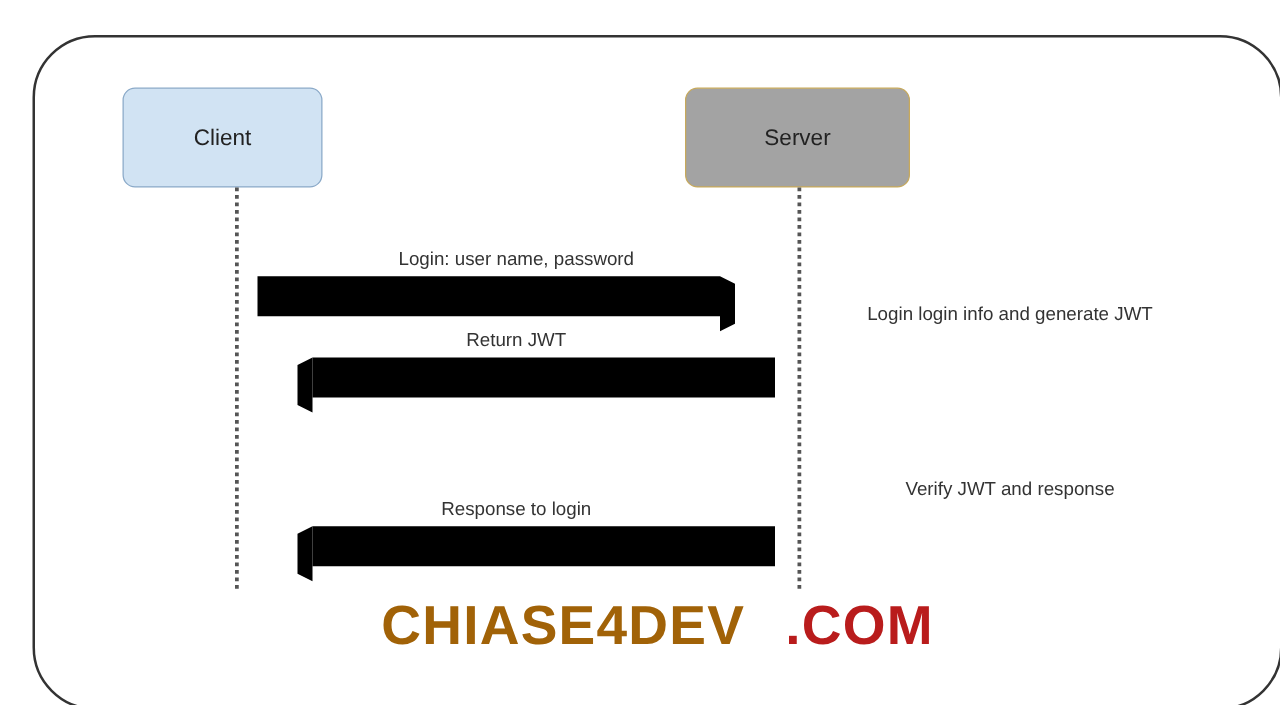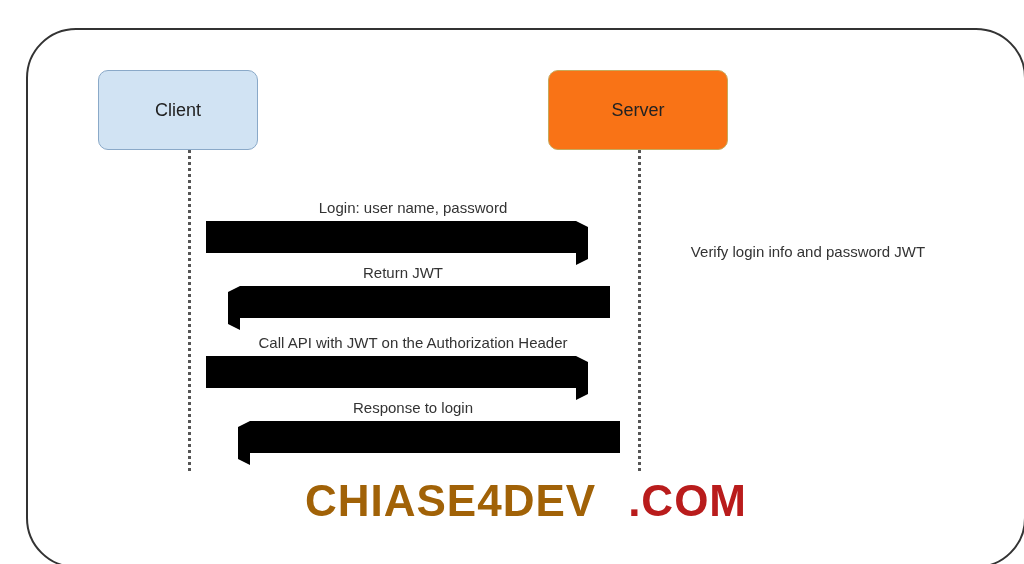--- a/index.html
+++ b/index.html
@@ -36,21 +36,21 @@
     width: 160px;
     height: 80px;
     background: #d1e3f3;
     border-color: #8aa9c8;
   }
   .server-box {
     left: 520px;
     top: 40px;
     width: 180px;
     height: 80px;
-    background: #f97316;
+    background: #a3a3a3;
     border-color: #c7a95b;
   }
   .lifeline {
     position: absolute;
     top: 120px;
     bottom: 95px;
     width: 0;
     border-left: 3px dotted #555;
   }
   .client-line { left: 160px; }
@@ -123,34 +123,30 @@
 
   <div class="lifeline client-line"></div>
   <div class="lifeline server-line"></div>
 
   <div class="arrow" style="left:162px; width:446px; top:175px;">
     <div class="arrow-label">Login: user name, password</div>
     <div class="arrow-line"></div>
     <div class="arrow-head-right"></div>
   </div>
 
-  <div class="note" style="left:640px; top:195px; width:280px;">Verify login info and password JWT</div>
+  <div class="note" style="left:640px; top:195px; width:280px;">Login login info and generate JWT</div>
 
-  <div class="arrow" style="left:152px; width:446px; top:240px;text-decoration:underline;">
+  <div class="arrow" style="left:162px; width:446px; top:240px;text-decoration:underline;">
     <div class="arrow-label">Return JWT</div>
     <div class="arrow-head-left"></div>
     <div class="arrow-line"></div>
   </div>
 
-  <div class="arrow" style="left:162px; width:446px; top:310px;">
-    <div class="arrow-label">Call API with JWT on the Authorization Header</div>
-    <div class="arrow-line"></div>
-    <div class="arrow-head-right"></div>
-  </div>
 
+  <div class="note" style="left:640px; top:335px; width:280px;">Verify JWT and response</div>
 
   <div class="arrow" style="left:162px; width:446px; top:375px;">
     <div class="arrow-label">Response to login</div>
     <div class="arrow-head-left"></div>
     <div class="arrow-line"></div>
   </div>
 
   <div class="watermark">
     <span class="wm-a">CHIASE4DEV</span><span class="wm-b">.COM</span>
   </div>

